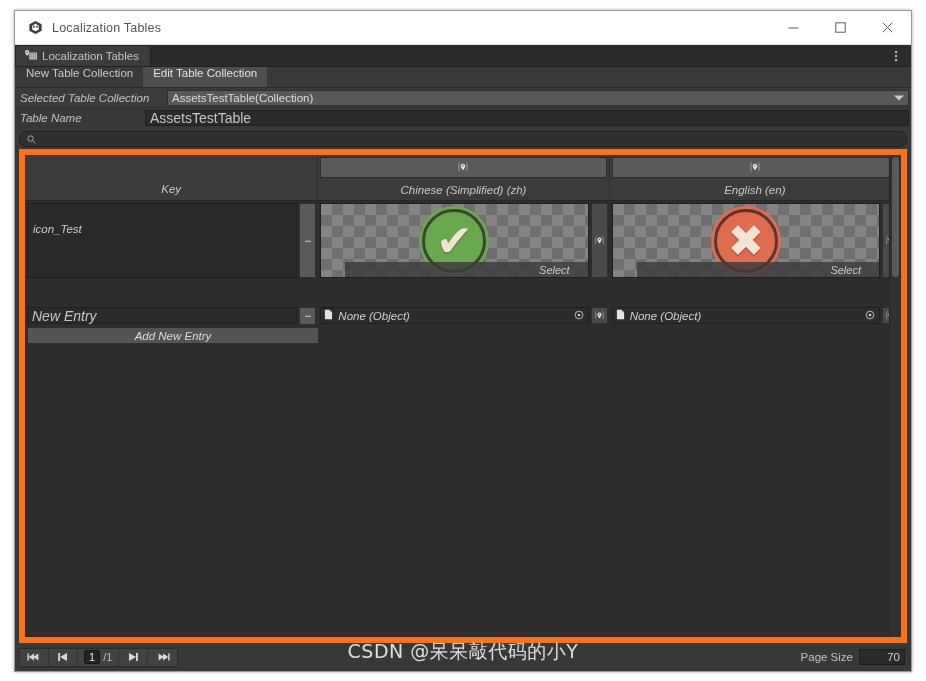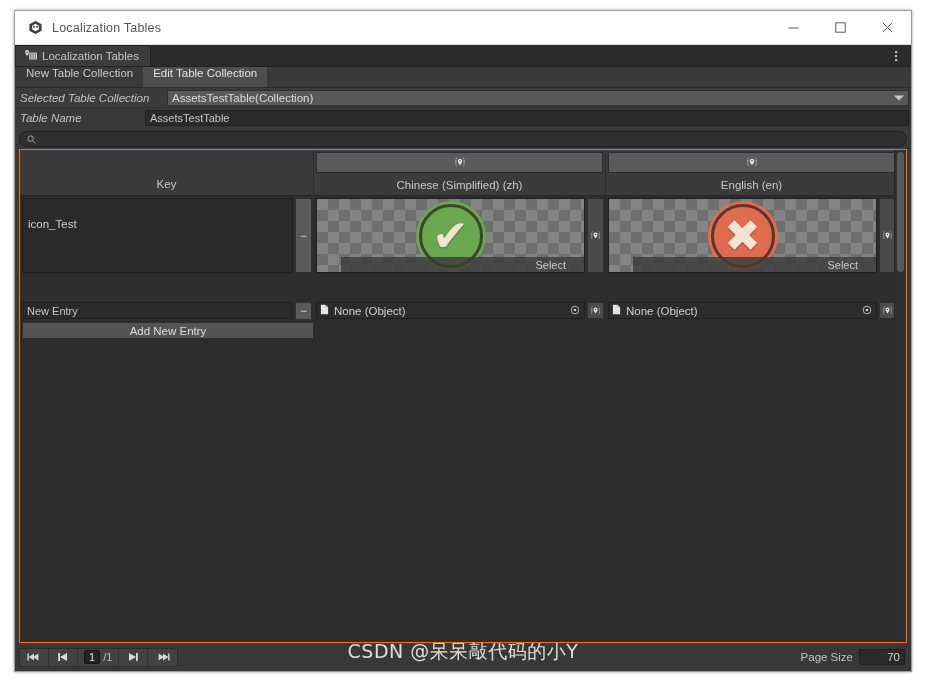--- a/index.html
+++ b/index.html
@@ -97,36 +97,36 @@
   .objfield .chev {
     position:absolute; right:4px; top:50%; transform: translateY(-50%);
     width:0;height:0;border-left:5px solid transparent;border-right:5px solid transparent;
     border-top:5px solid #c9c9c9;
   }
   .name-row { background:#383838; }
   .name-row .lbl { width: 128px; }
   .textfield {
     flex: 1; height: 16px; background: #2a2a2a; border:1px solid #212121;
     display:flex; align-items:center; padding: 0 4px;
-    font-size: 11px; color: #c6c6c6;
+    font-size: 14px; color: #c6c6c6;
   }
 
   
   .searchwrap { padding: 3px 4px 2px 4px; background:#383838; }
   .search {
     height: 16px; background: #303030; border: 1px solid #1f1f1f; border-radius: 9px;
     display: flex; align-items: center; padding: 0 7px; gap: 5px;
   }
   .search .txt { font-size: 11px; color: #7a7a7a; flex:1; }
 
   
   .tablewrap {
     flex: 1; margin: 0 4px 0 4px; background: #2d2d2d;
-    border: 1px solid #f97316; display: flex; flex-direction: column;
-    overflow: hidden; position: relative;
+    border: 6px solid #f97316; display: flex; flex-direction: column;
+    overflow: hidden; position: relative; font-style: italic;
   }
   .thead { display: flex; height: 46px; min-height:46px; background:#3b3b3b;
            border-bottom: 1px solid #272727; }
   .th {
     position: relative; display:flex; flex-direction:column;
     border-right: 1px solid #2e2e2e;
   }
   .th.key { width: 294px; }
   .th.loc { width: 292px; }
   .th-localebtn {

